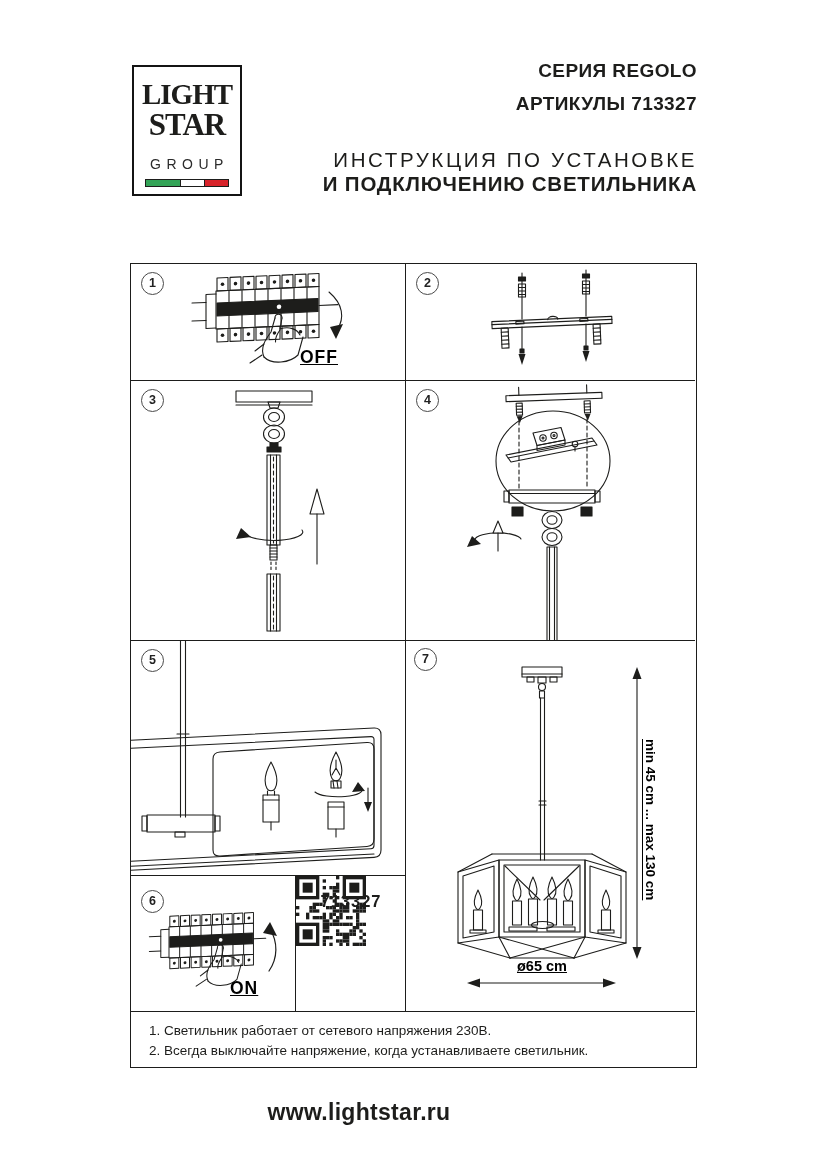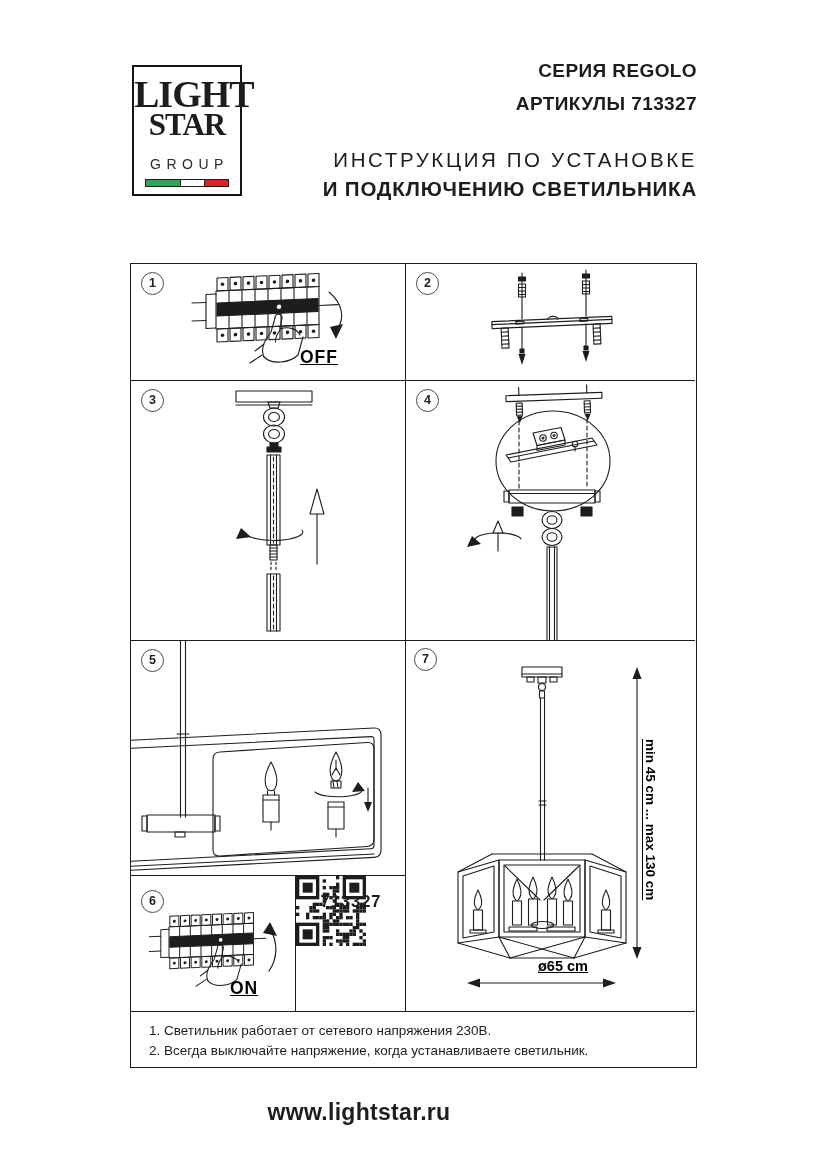--- a/index.html
+++ b/index.html
@@ -3,34 +3,34 @@
 <meta charset="utf-8">
 <style>
   * { margin:0; padding:0; box-sizing:border-box; }
   html,body { background:#ffffff; }
   body { font-family:"Liberation Sans", sans-serif; color:#1d1d1b; }
   .page { position:relative; width:826px; height:1169px; background:#fff; overflow:hidden; }
 
   
   .logo-box { position:absolute; left:132px; top:65px; width:110px; height:131px;
     border:2px solid #141414; text-align:center; padding-top:12px; background:#fff; }
-  .logo-line1 { font-family:"Liberation Serif", serif; font-weight:700; font-size:38px; line-height:30px; letter-spacing:-1px; }
+  .logo-line1 { font-family:"Liberation Serif", serif; font-weight:700; font-size:29px; line-height:30px; letter-spacing:-1px; }
   .logo-line2 { font-family:"Liberation Serif", serif; font-weight:700; font-size:31px; line-height:31px; letter-spacing:-1px; }
   .logo-group { font-size:14px; font-weight:400; letter-spacing:5.5px; margin-top:16px; margin-left:5px; color:#2b2b2b; }
   .logo-flag { display:flex; width:84px; height:8px; margin:7px auto 0 auto; border:1px solid #1d1d1b; }
   .logo-flag span { height:100%; }
   .flag-green { width:42%; }
   .flag-white { width:30%; border-left:1px solid #1d1d1b; border-right:1px solid #1d1d1b; background:#fff; }
   .flag-red { width:28%; }
 
   .header-text { position:absolute; left:300px; top:60px; width:397px; text-align:right; }
   .hdr-series  { font-size:19px; font-weight:700; letter-spacing:.4px; }
   .hdr-article { font-size:19px; font-weight:700; letter-spacing:.4px; margin-top:11px; }
   .hdr-title1  { font-size:20.5px; font-weight:400; letter-spacing:2.6px; margin-top:33px; white-space:nowrap; }
-  .hdr-title2  { font-size:20.5px; font-weight:700; letter-spacing:.8px;  margin-top:5px;  white-space:nowrap; }
+  .hdr-title2  { font-size:20.5px; font-weight:700; letter-spacing:.8px;   white-space:nowrap; }
 
   
   .grid { position:absolute; left:130px; top:263px; width:567px; height:805px;
     border:1.7px solid #1d1d1b; background:#fff; }
   .panel { position:absolute; background:#fff; overflow:hidden; }
   .b-r { border-right:1.5px solid #1d1d1b; }
   .b-b { border-bottom:1.5px solid #1d1d1b; }
   .b-t { border-top:1.5px solid #1d1d1b; }
 
   .p1 { left:0;     top:0;     width:275px; height:117px; }
@@ -47,21 +47,21 @@
     border-radius:50%; font-size:12.5px; font-weight:700; color:#222; text-align:center; line-height:21px; background:#fff; z-index:3; }
   .p6 .stepnum { top:14px; }
   .p7 .stepnum { left:8px; top:7px; }
 
   .panel svg { position:absolute; left:0; top:0; }
 
   .lbl { position:absolute; font-weight:700; color:#000000;text-decoration:underline; }
   .lbl-off { left:169px; top:83px;  font-size:17.5px; letter-spacing:1px; }
   .lbl-on  { left:99px;  top:102px; font-size:17.5px; letter-spacing:1px; }
   .lbl-range { left:237px; top:98px; height:168px; writing-mode:vertical-rl; font-size:13.5px; white-space:nowrap; }
-  .lbl-diam { left:90px; top:317px; width:92px; text-align:right; font-size:14.5px; }
+  .lbl-diam { left:90px; top:317px; width:92px; text-align:center; font-size:14.5px; }
 
   .qr-article { position:absolute; left:0; top:16px; width:110px; text-align:center;
     font-size:16.5px; font-weight:700; letter-spacing:1px; }
   .qr-svg { position:absolute; left:20px; top:48px; }
 
   .notes-line { font-size:13.5px; line-height:20px; color:#1d1d1b; }
 
   .footer { position:absolute; left:0; top:1099px; width:718px; text-align:center;
     font-size:23px; font-weight:700; letter-spacing:.3px; }
 </style>

